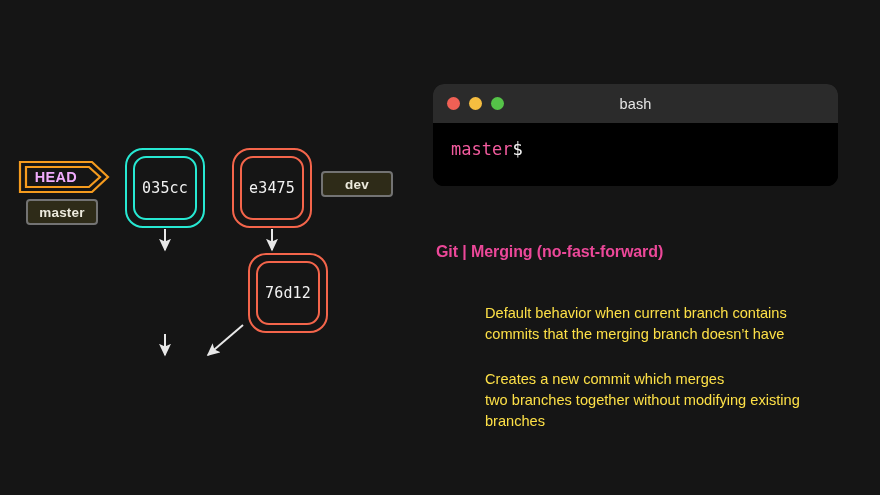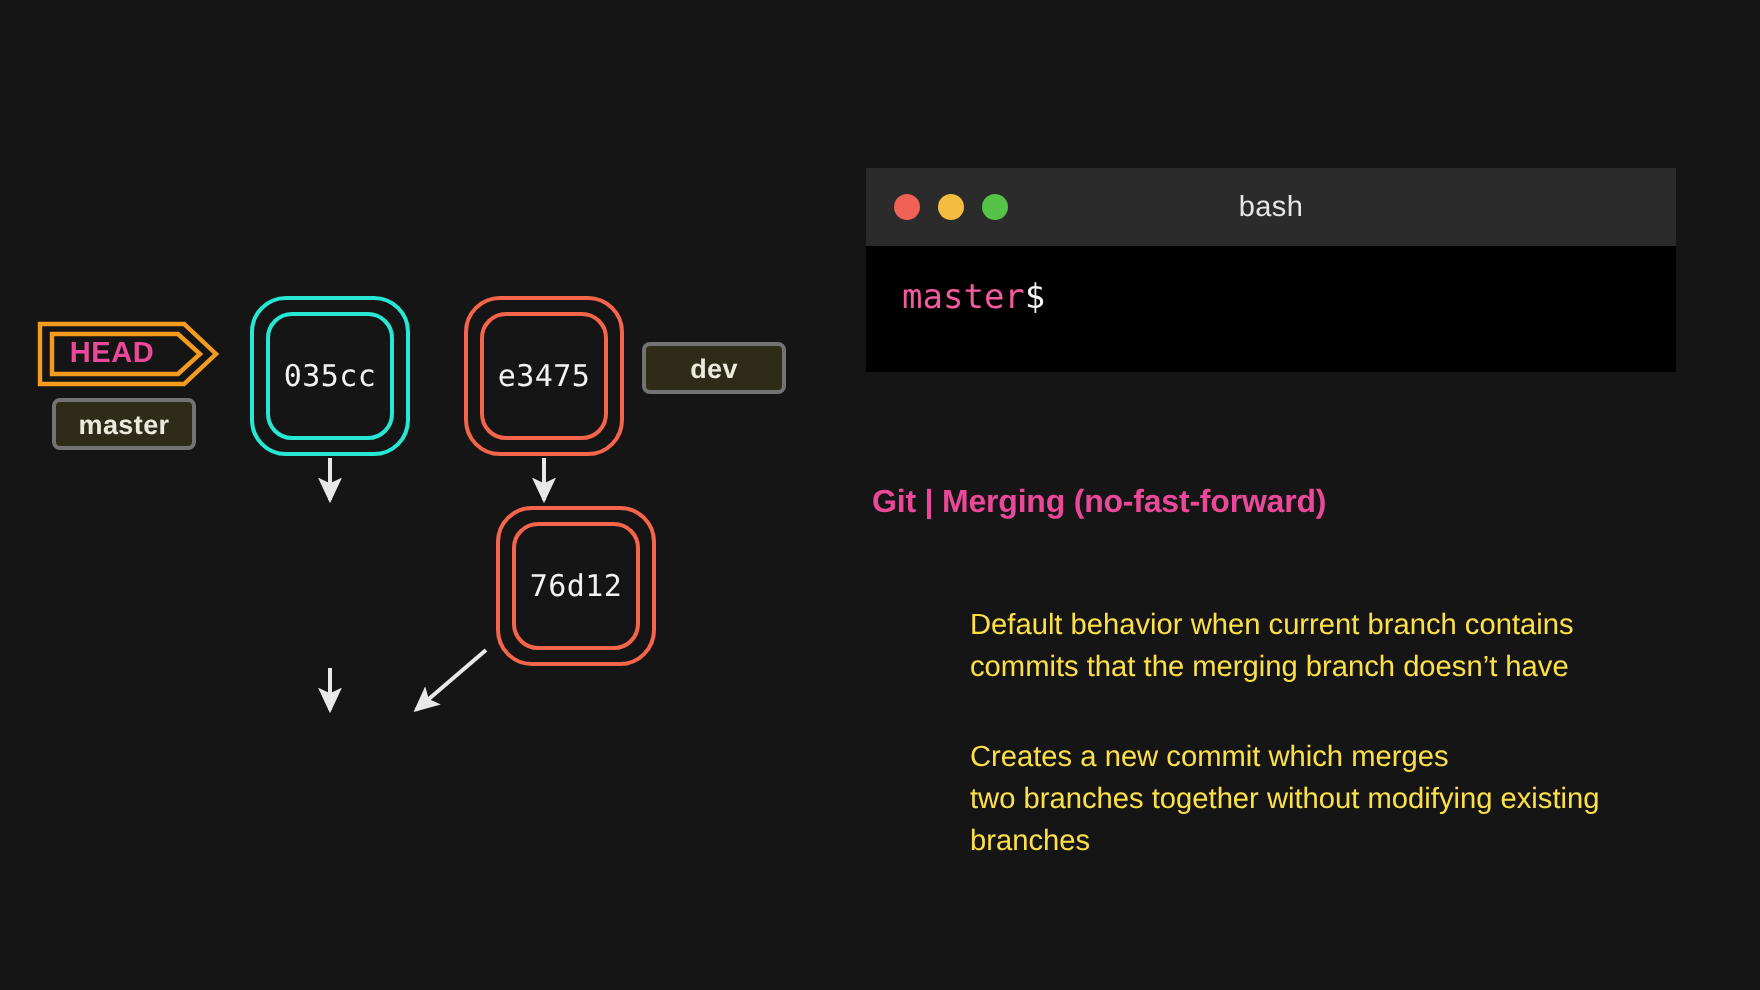--- a/index.html
+++ b/index.html
@@ -87,21 +87,21 @@
     position: absolute;
     left: 0;
     top: 0;
     width: 76px;
     height: 34px;
     display: flex;
     align-items: center;
     justify-content: center;
     font-size: 14.5px;
     font-weight: 600;
-    color: #ec4899;
+    color: #f0abfc;
     letter-spacing: 0.3px;
   }
 
   
   .branch-label {
     position: absolute;
     background: #2e2b18;
     border: 2px solid #737373;
     border-radius: 4px;
     display: flex;
@@ -113,21 +113,21 @@
     letter-spacing: 0.2px;
   }
 
   
   #terminal {
     position: absolute;
     left: 433px;
     top: 84px;
     width: 405px;
     height: 102px;
-    border-radius: 0;
+    border-radius: 11px;
     overflow: hidden;
     background: #000000;
   }
   .term-bar {
     position: relative;
     height: 39px;
     background: #2b2b2b;
     display: flex;
     align-items: center;
   }

